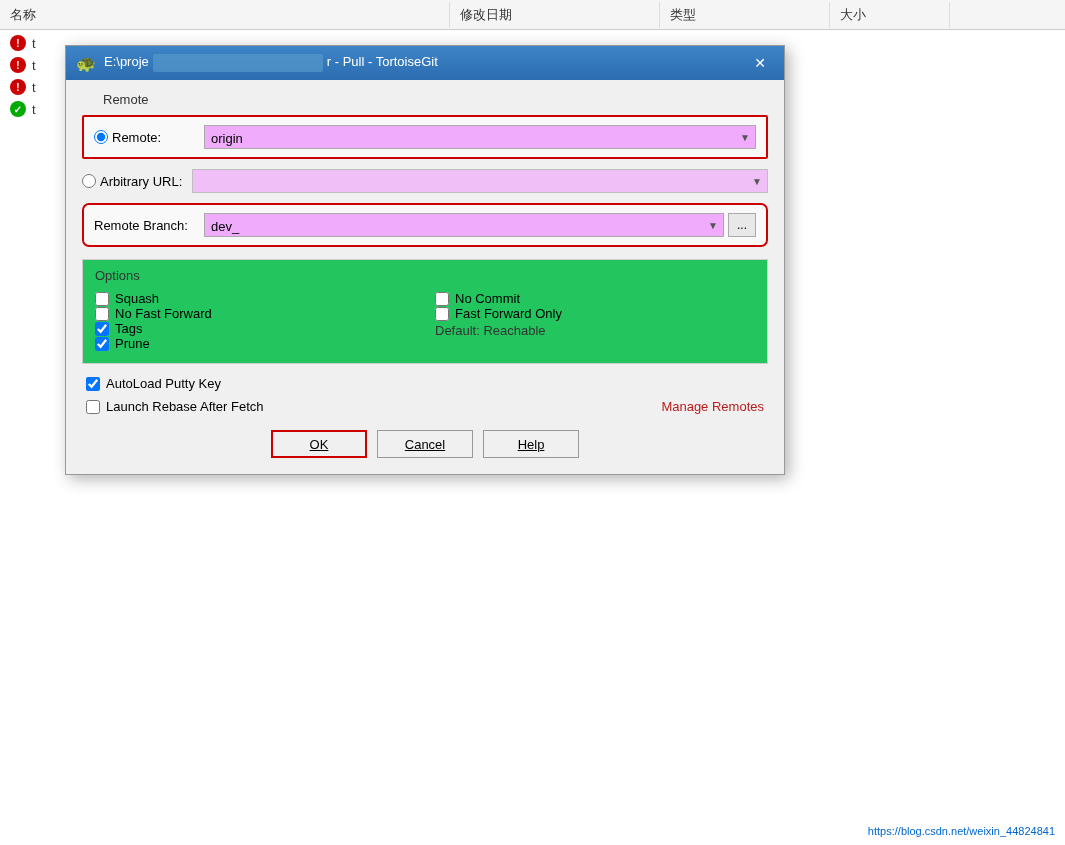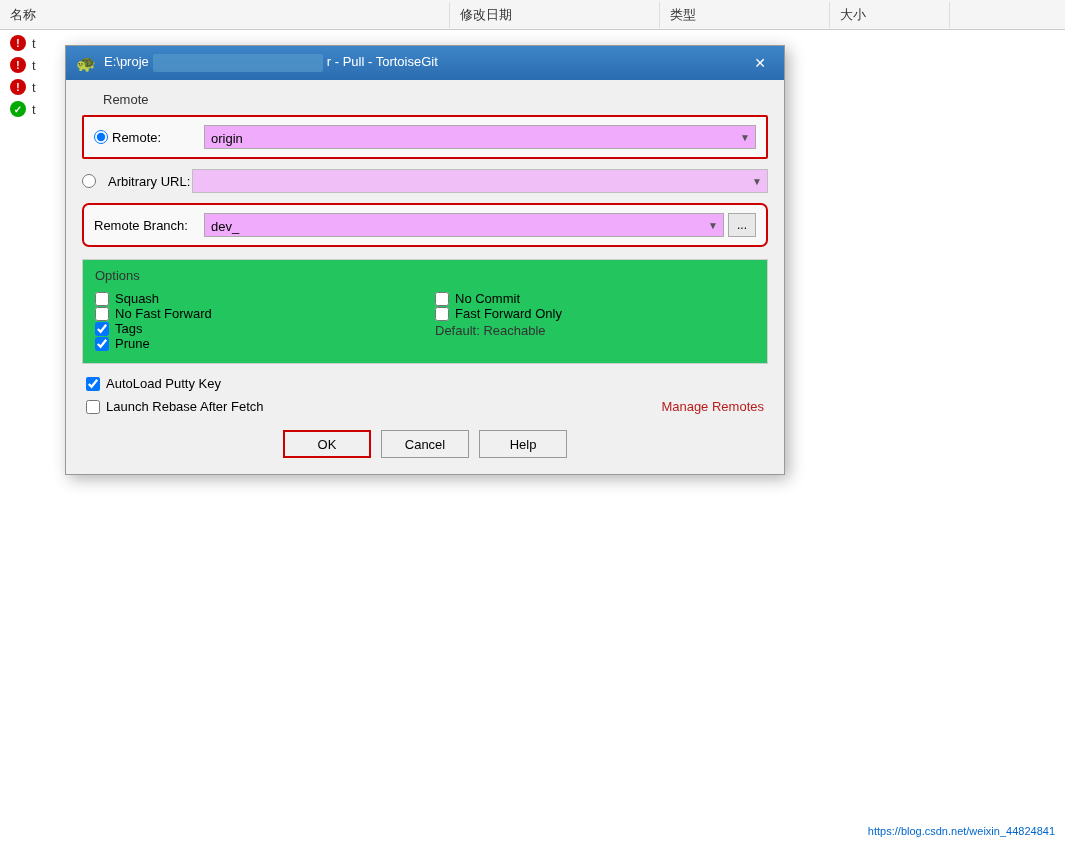--- a/index.html
+++ b/index.html
@@ -218,21 +218,21 @@
     
     .arbitrary-row {
       display: flex;
       align-items: center;
       margin-top: 8px;
     }
 
     .arbitrary-label {
       display: flex;
       align-items: center;
-      gap: 12px;
+      gap: 4px;
       min-width: 110px;
       font-size: 13px;
     }
 
     
     .branch-section {
       border: 2px solid #cc0000;
       border-radius: 7px;
       padding: 8px 10px;
       margin-bottom: 12px;
@@ -327,29 +327,30 @@
     }
 
     
     .button-row {
       display: flex;
       justify-content: center;
       gap: 10px;
     }
 
     .dialog-btn {
-      width: 88px;
+      width: 96px;
       height: 28px;
       border: 1px solid #999;
       background: #f0f0f0;
       font-size: 13px;
       cursor: pointer;
       display: flex;
       align-items: center;
       justify-content: center;
+      text-decoration: underline;
     }
 
     .ok-btn {
       border: 2px solid #cc0000;
       background: #f0f0f0;
     }
 
     
     .footer-link {
       position: absolute;

